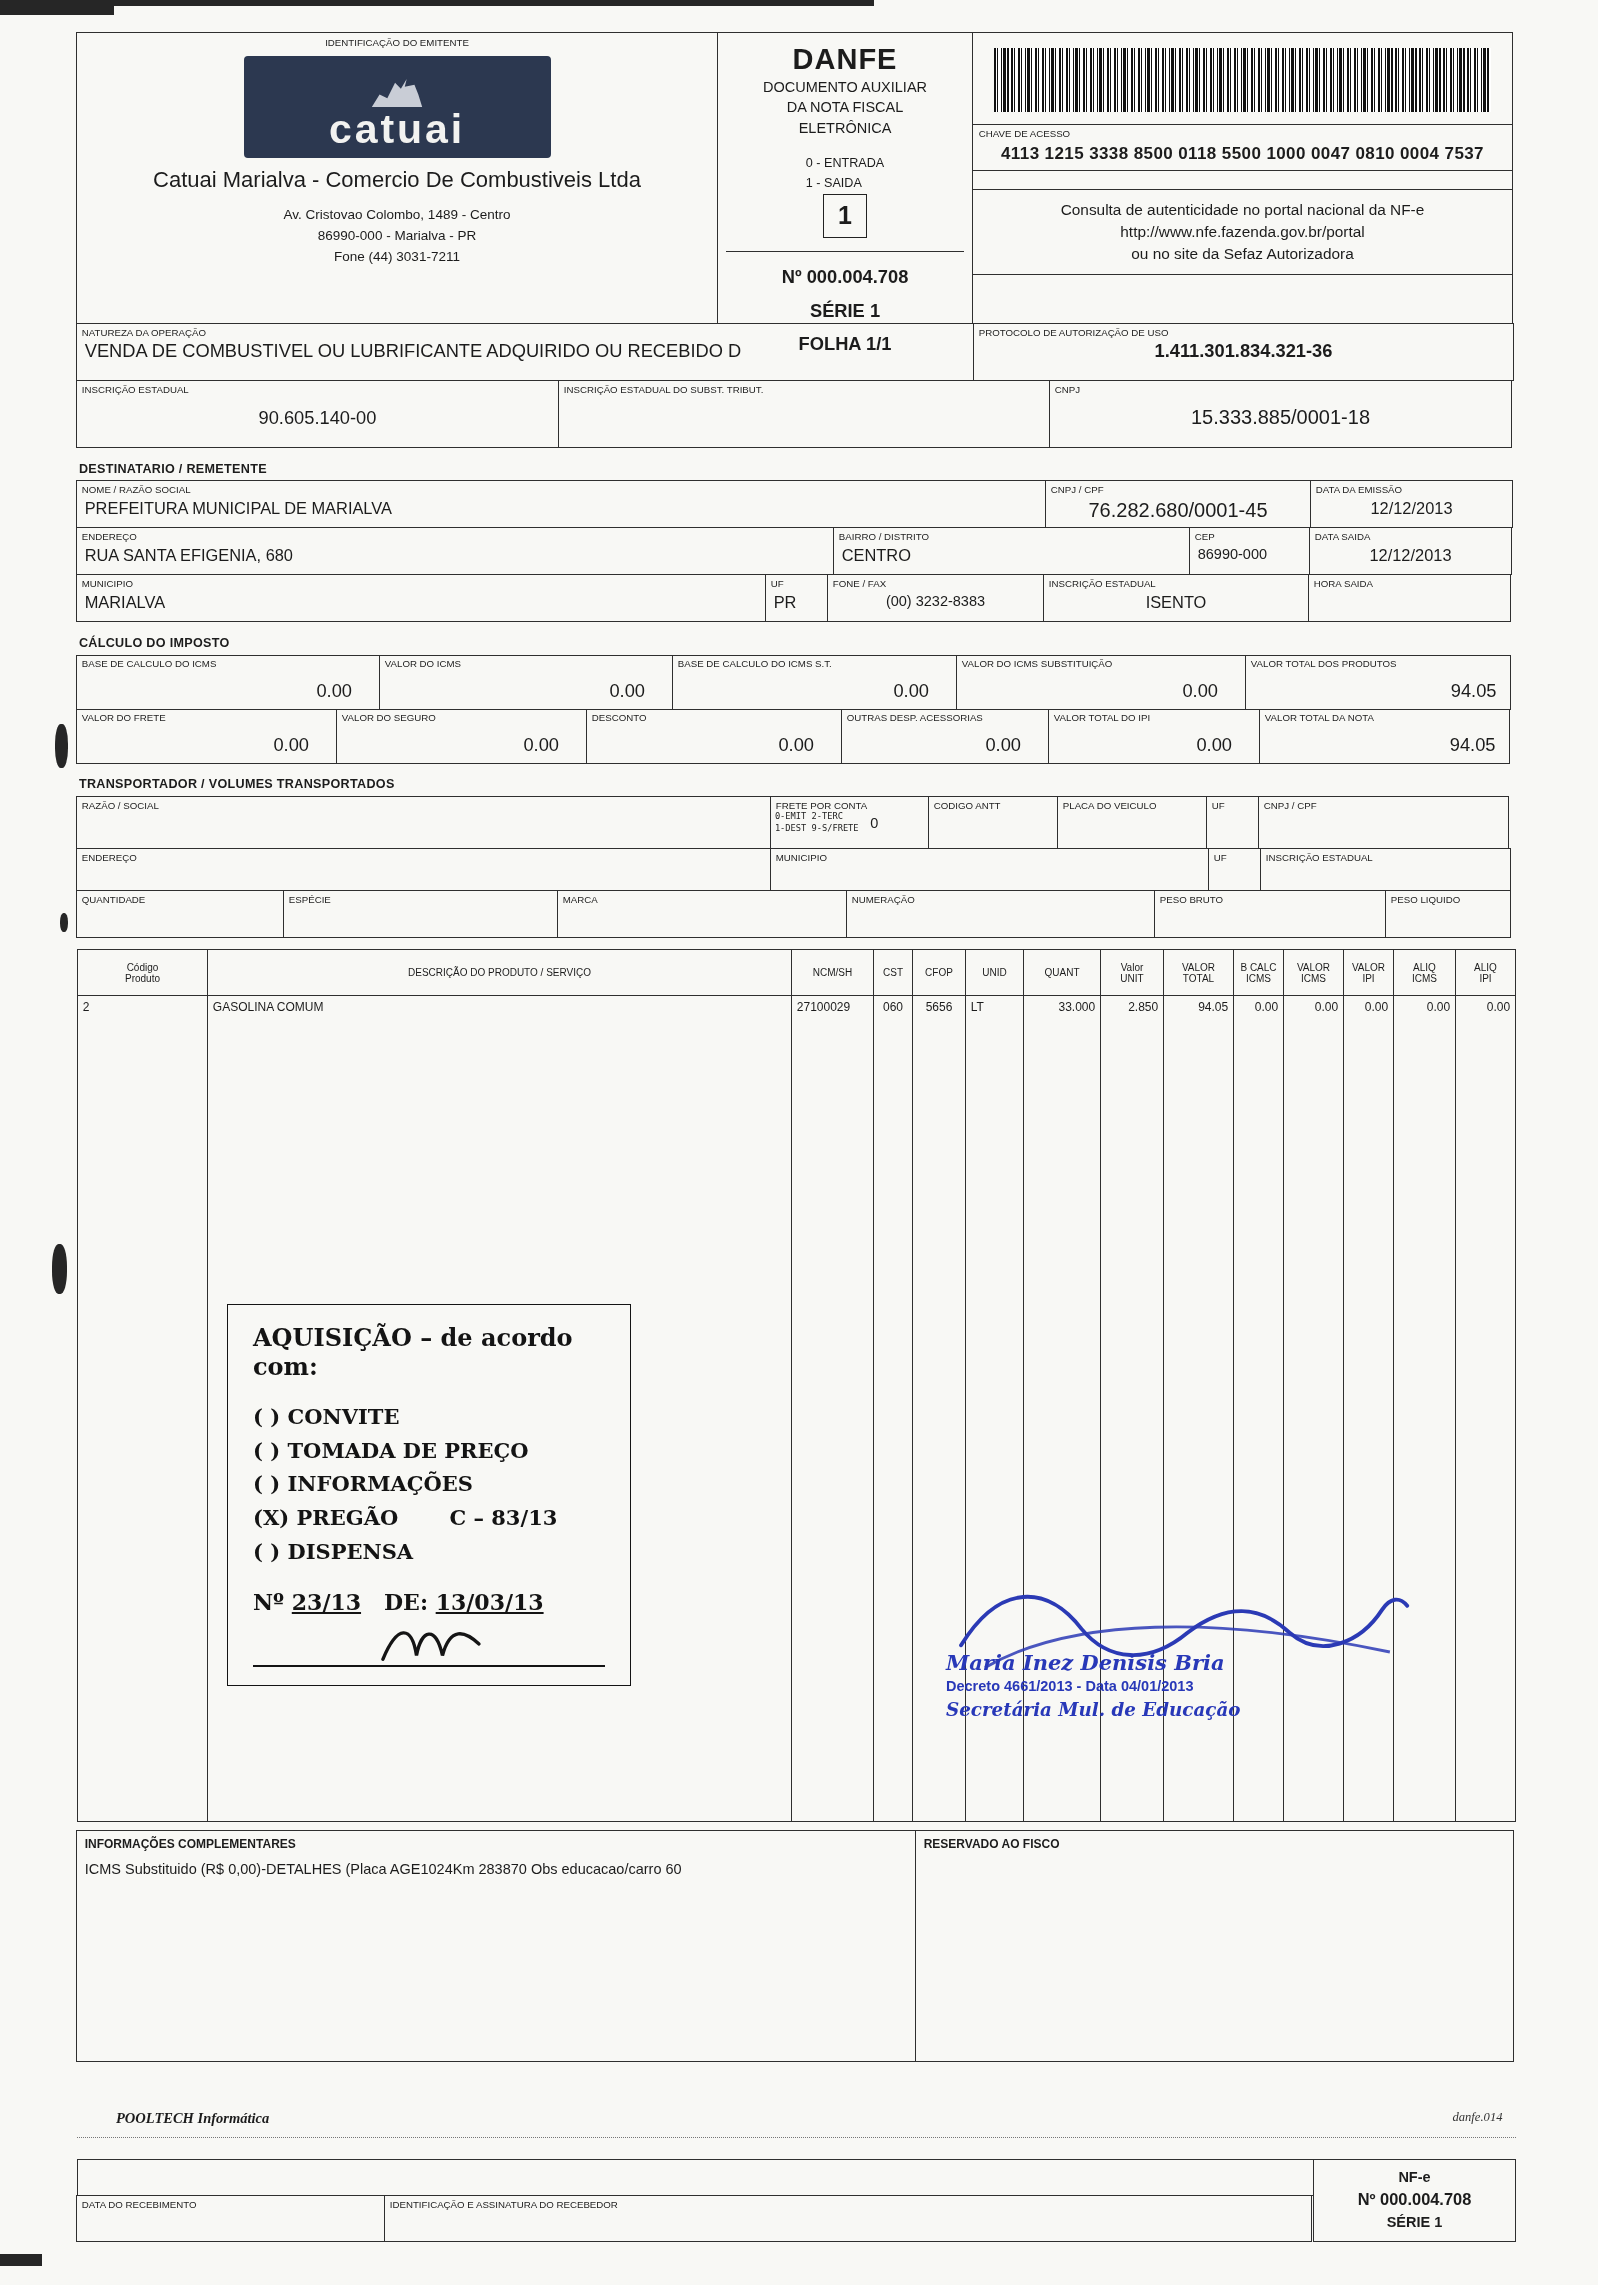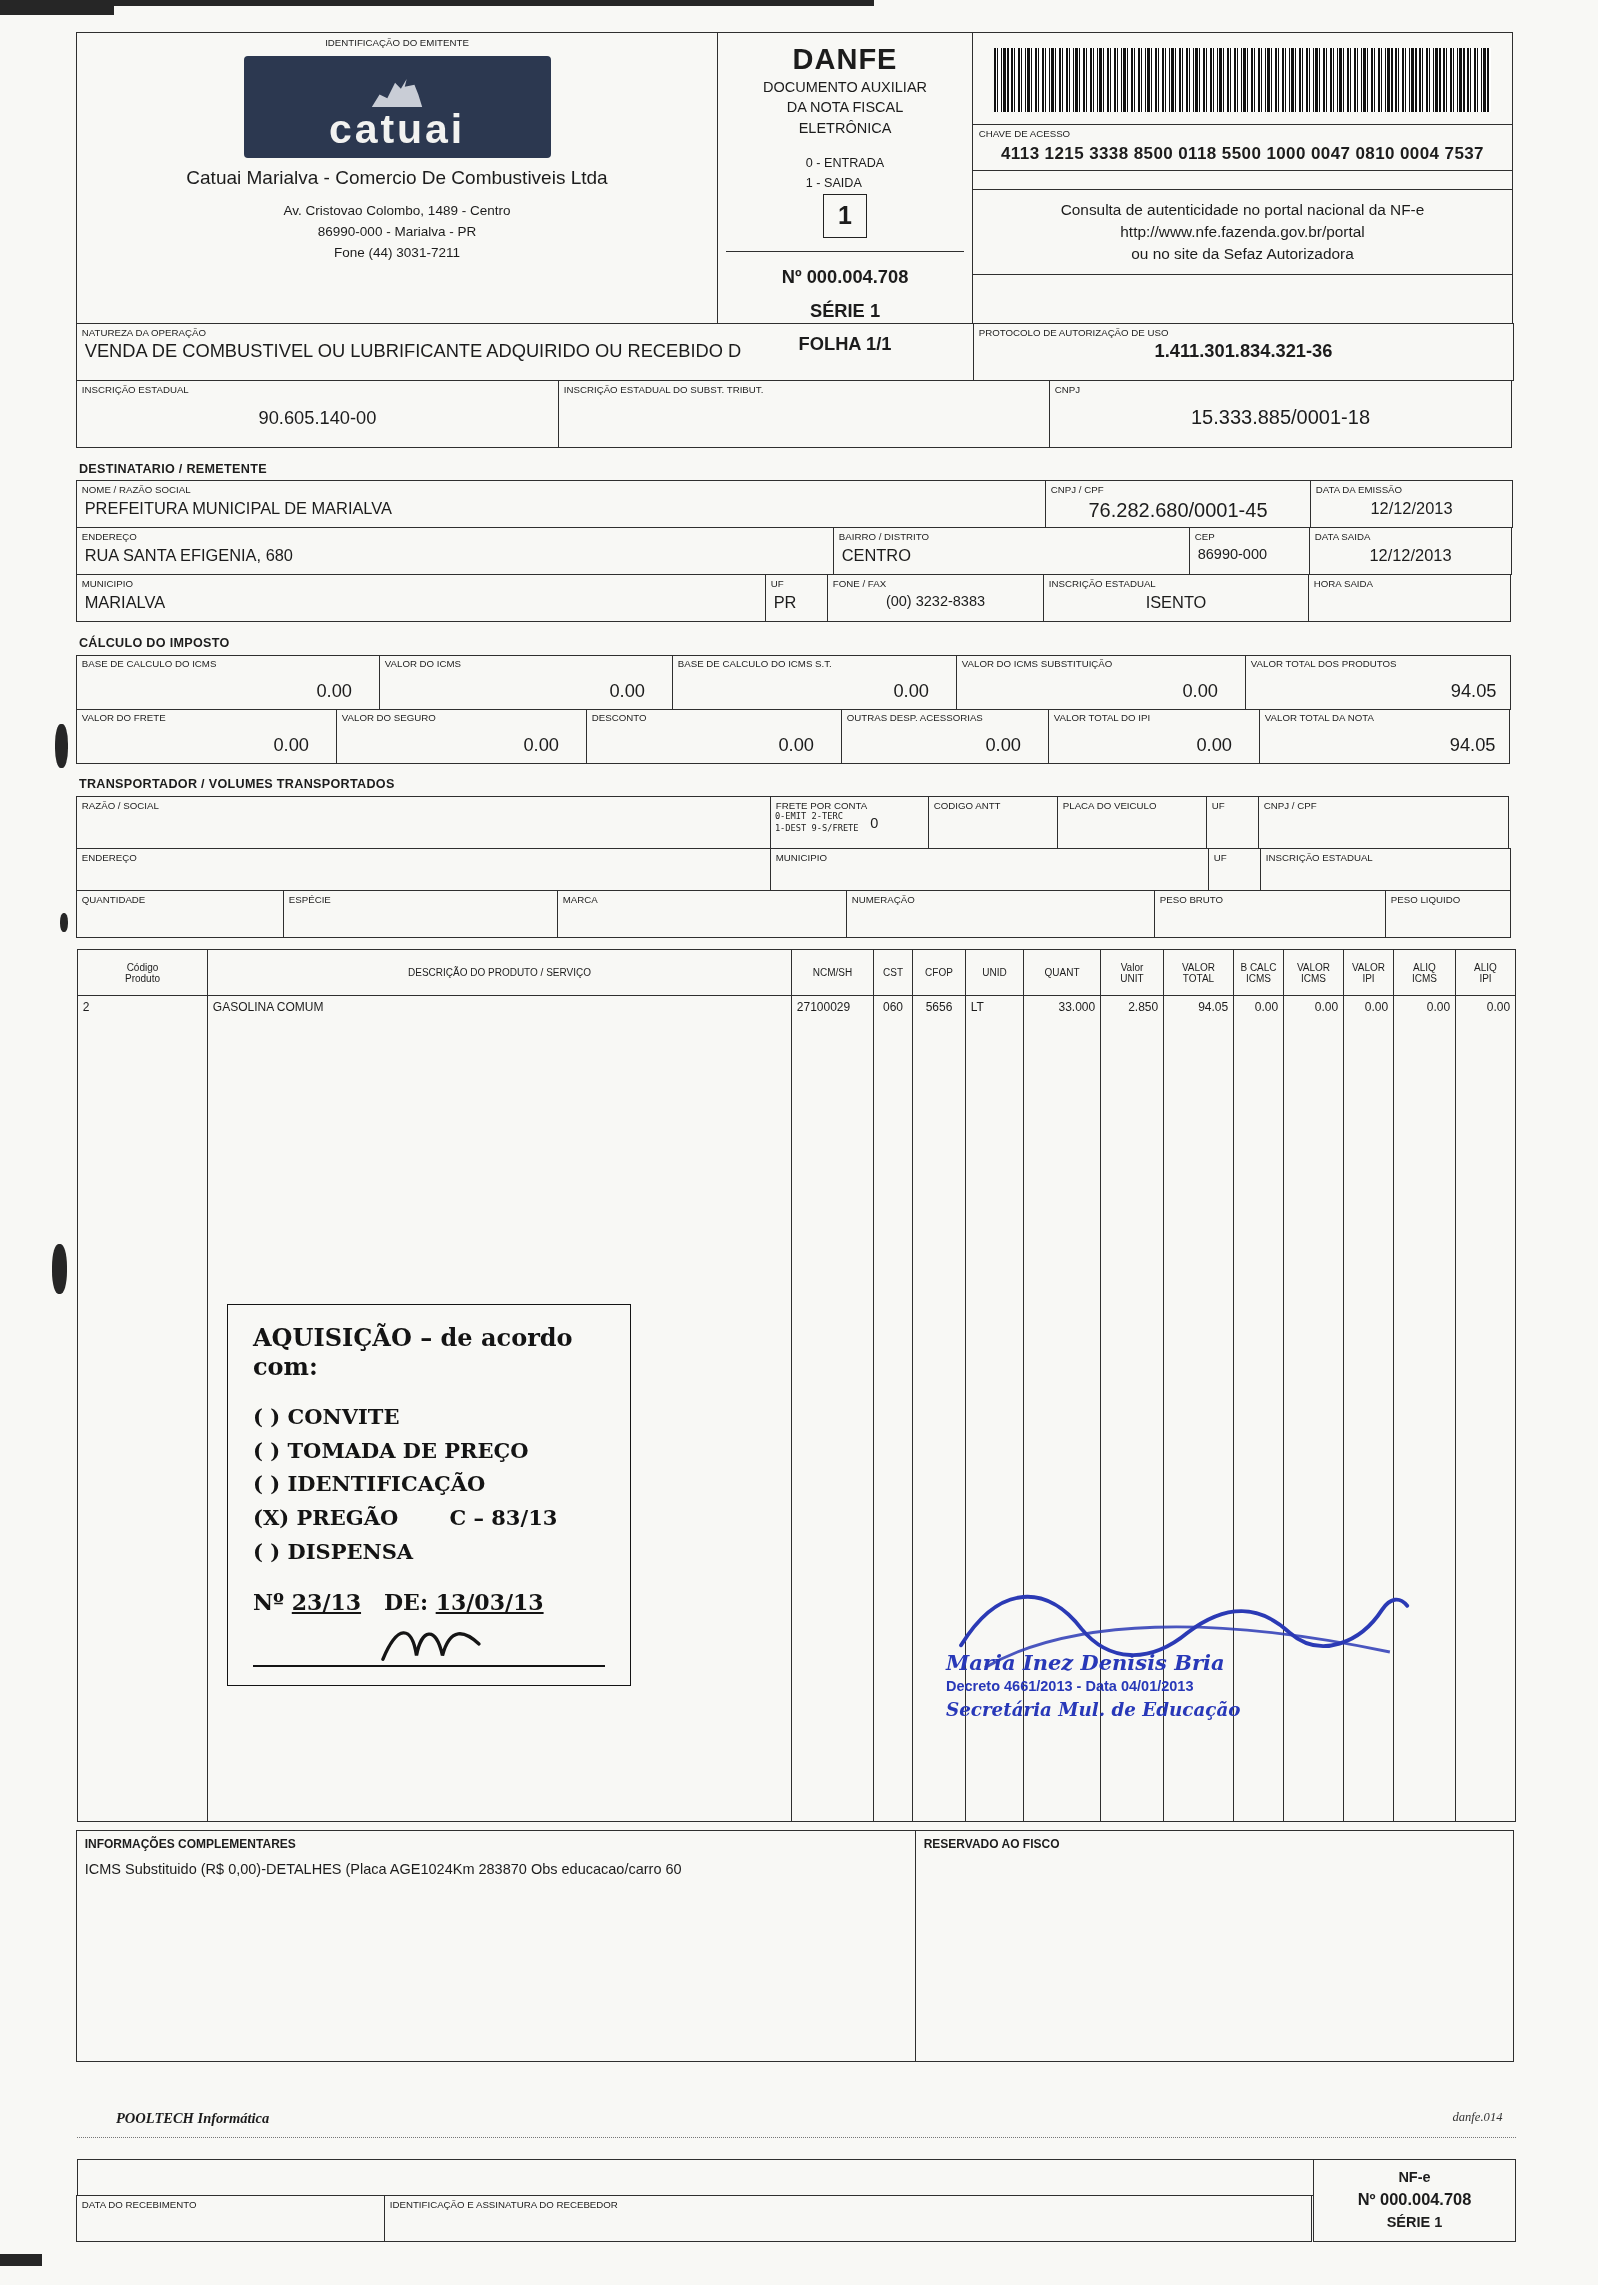--- a/index.html
+++ b/index.html
@@ -23,21 +23,21 @@
   .h57{height:55px}.h55{height:53px}.h45{height:43px}.h240{height:232px}
 
   .sec { font-weight:bold; font-size:12.6px; margin:13.5px 0 4.8px 1.9px; letter-spacing:0.3px; }
 
   
   .emitente { text-align:center; padding-top:3.9px; }
   .emit-label { font-size:9.7px; }
   .logo { width:307px; height:102px; margin:7.7px auto 9.7px; background:#2c3850; border-radius:3.9px;
           display:flex; flex-direction:column; align-items:center; justify-content:flex-end; padding-bottom:7.7px; }
   .logo-text { color:#f2f2f0; font-size:41px; font-weight:bold; letter-spacing:2.9px; line-height:1; }
-  .company-name { font-size:19px; margin:7.7px 0 11.6px; }
+  .company-name { font-size:22px; margin:7.7px 0 11.6px; }
   .addr { font-size:13.5px; line-height:1.55; }
 
   .danfe-col { text-align:center; padding:9.7px 7.7px 0; display:flex; flex-direction:column; }
   .danfe-title { font-size:29px; font-weight:bold; letter-spacing:1px; }
   .danfe-sub { font-size:14.5px; line-height:1.3; margin-top:1.9px; }
   .tipo-row { display:flex; align-items:center; justify-content:space-between; margin:15.4px 11.6px 13.5px;flex-direction:column; }
   .tipo-labels { font-size:12.6px; text-align:left; line-height:1.6; }
   .tipo-box { width:44px; height:44px; border:1.9px solid #222; font-size:25px; font-weight:bold;
               display:flex; align-items:center; justify-content:center; }
   .danfe-num-block { border-top:1px solid #2f2f2f; padding-top:7.7px; font-weight:bold; font-size:18.3px; line-height:1.85; }
@@ -443,21 +443,21 @@
           <td class="ta-r">0.00</td>
           <td class="ta-r">0.00</td>
         </tr>
       </tbody>
     </table>
 
     <div class="stamp">
       <div class="stamp-title">AQUISIÇÃO – de acordo com:</div>
       <div class="stamp-item">( ) CONVITE</div>
       <div class="stamp-item">( ) TOMADA DE PREÇO</div>
-      <div class="stamp-item">( ) IDENTIFICAÇÃO</div>
+      <div class="stamp-item">( ) INFORMAÇÕES</div>
       <div class="stamp-item">(X) PREGÃO       C – 83/13</div>
       <div class="stamp-item">( ) DISPENSA</div>
       <div class="stamp-num">
         <span>Nº</span>
         <span class="u">23/13</span>&nbsp;&nbsp;
         <span>DE:</span>
         <span class="u">13/03/13</span>
       </div>
       <div class="stamp-sig">
         <svg width="116" height="50" viewBox="0 0 120 52">

